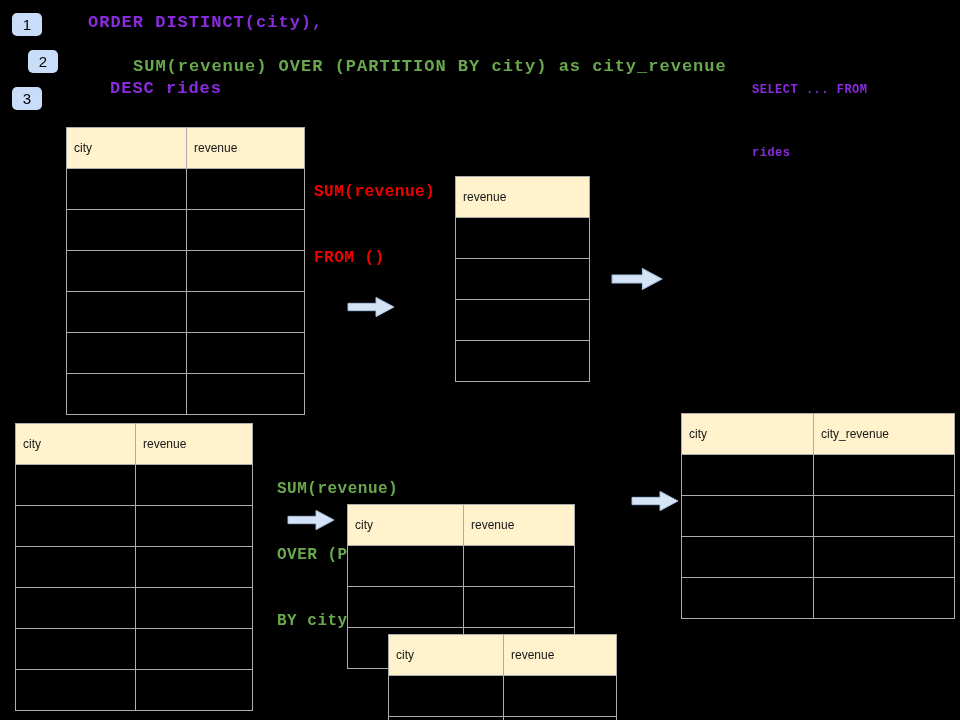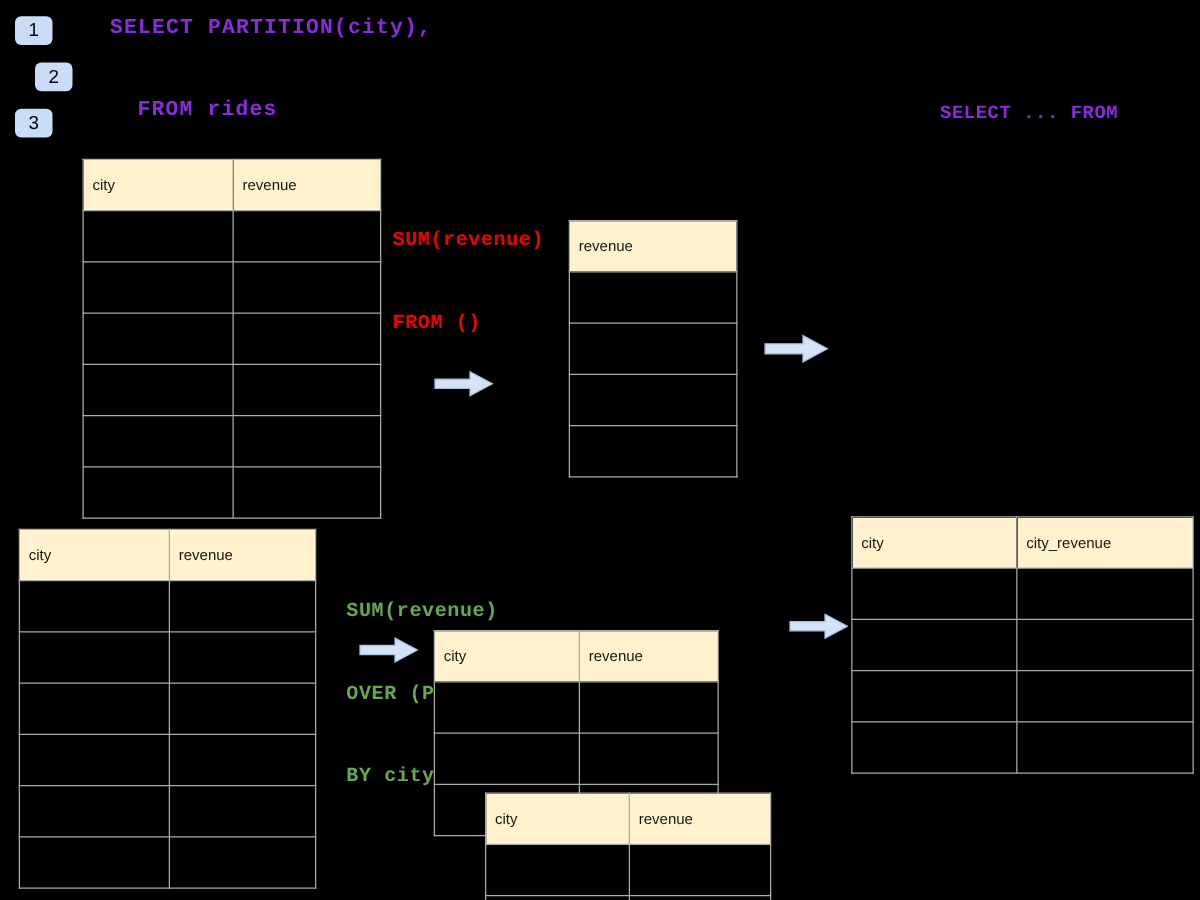--- a/index.html
+++ b/index.html
@@ -25,21 +25,21 @@
   .code-line{position:absolute;font-family:"Liberation Mono",monospace;font-weight:bold;
              font-size:17px;letter-spacing:1px;white-space:pre;line-height:22px}
   .cl-1{left:88px;top:12px;color:var(--purple)}
   .cl-2{left:133px;top:34px;color:var(--red)}
   .cl-3{left:133px;top:56px;color:var(--green)}
   .cl-4{left:110px;top:78px;color:var(--purple)}
   .cl-5{left:110px;top:100px;color:var(--purple)}
 
   
   .side-note{position:absolute;left:752px;top:38px;font-family:"Liberation Mono",monospace;
-             font-weight:bold;font-size:15px;letter-spacing:.5px;line-height:21px;
+             font-weight:bold;font-size:12px;letter-spacing:.5px;line-height:21px;
              color:var(--purple);white-space:pre}
 
   
   .anno{position:absolute;font-family:Liberation Mono, monospace;font-weight:bold;
         font-size:16px;letter-spacing:.5px;line-height:22px;white-space:pre}
   .anno-total{left:314px;top:137px;color:var(--red)}
   .anno-partition{left:277px;top:434px;color:var(--green)}
 
   
   table.tbl{position:absolute;border-collapse:collapse;table-layout:fixed}
@@ -89,25 +89,27 @@
   <div class="badge badge-1">
       <span>1</span>
     </div>
   <div class="badge badge-2">
       <span>2</span>
     </div>
   <div class="badge badge-3">
       <span>3</span>
     </div>
 
-  <div class="code-line cl-1">SELECT PARTITION(city),</div>
-  <div class="code-line cl-4">FROM rides</div>
+  <div class="code-line cl-1">ORDER DISTINCT(city),</div>
+  <div class="code-line cl-3">SUM(revenue) OVER (PARTITION BY city) as city_revenue</div>
+  <div class="code-line cl-4">DESC rides</div>
 
   <div class="side-note">
     <div>SELECT ... FROM</div>
+    <div>rides</div>
   </div>
 
   <div class="anno anno-total">
     <div>SUM(revenue)</div>
     <div>FROM ()</div>
   </div>
 
   <div class="anno anno-partition">
     <div>SUM(revenue)</div>
     <div>OVER (PARTITION</div>

